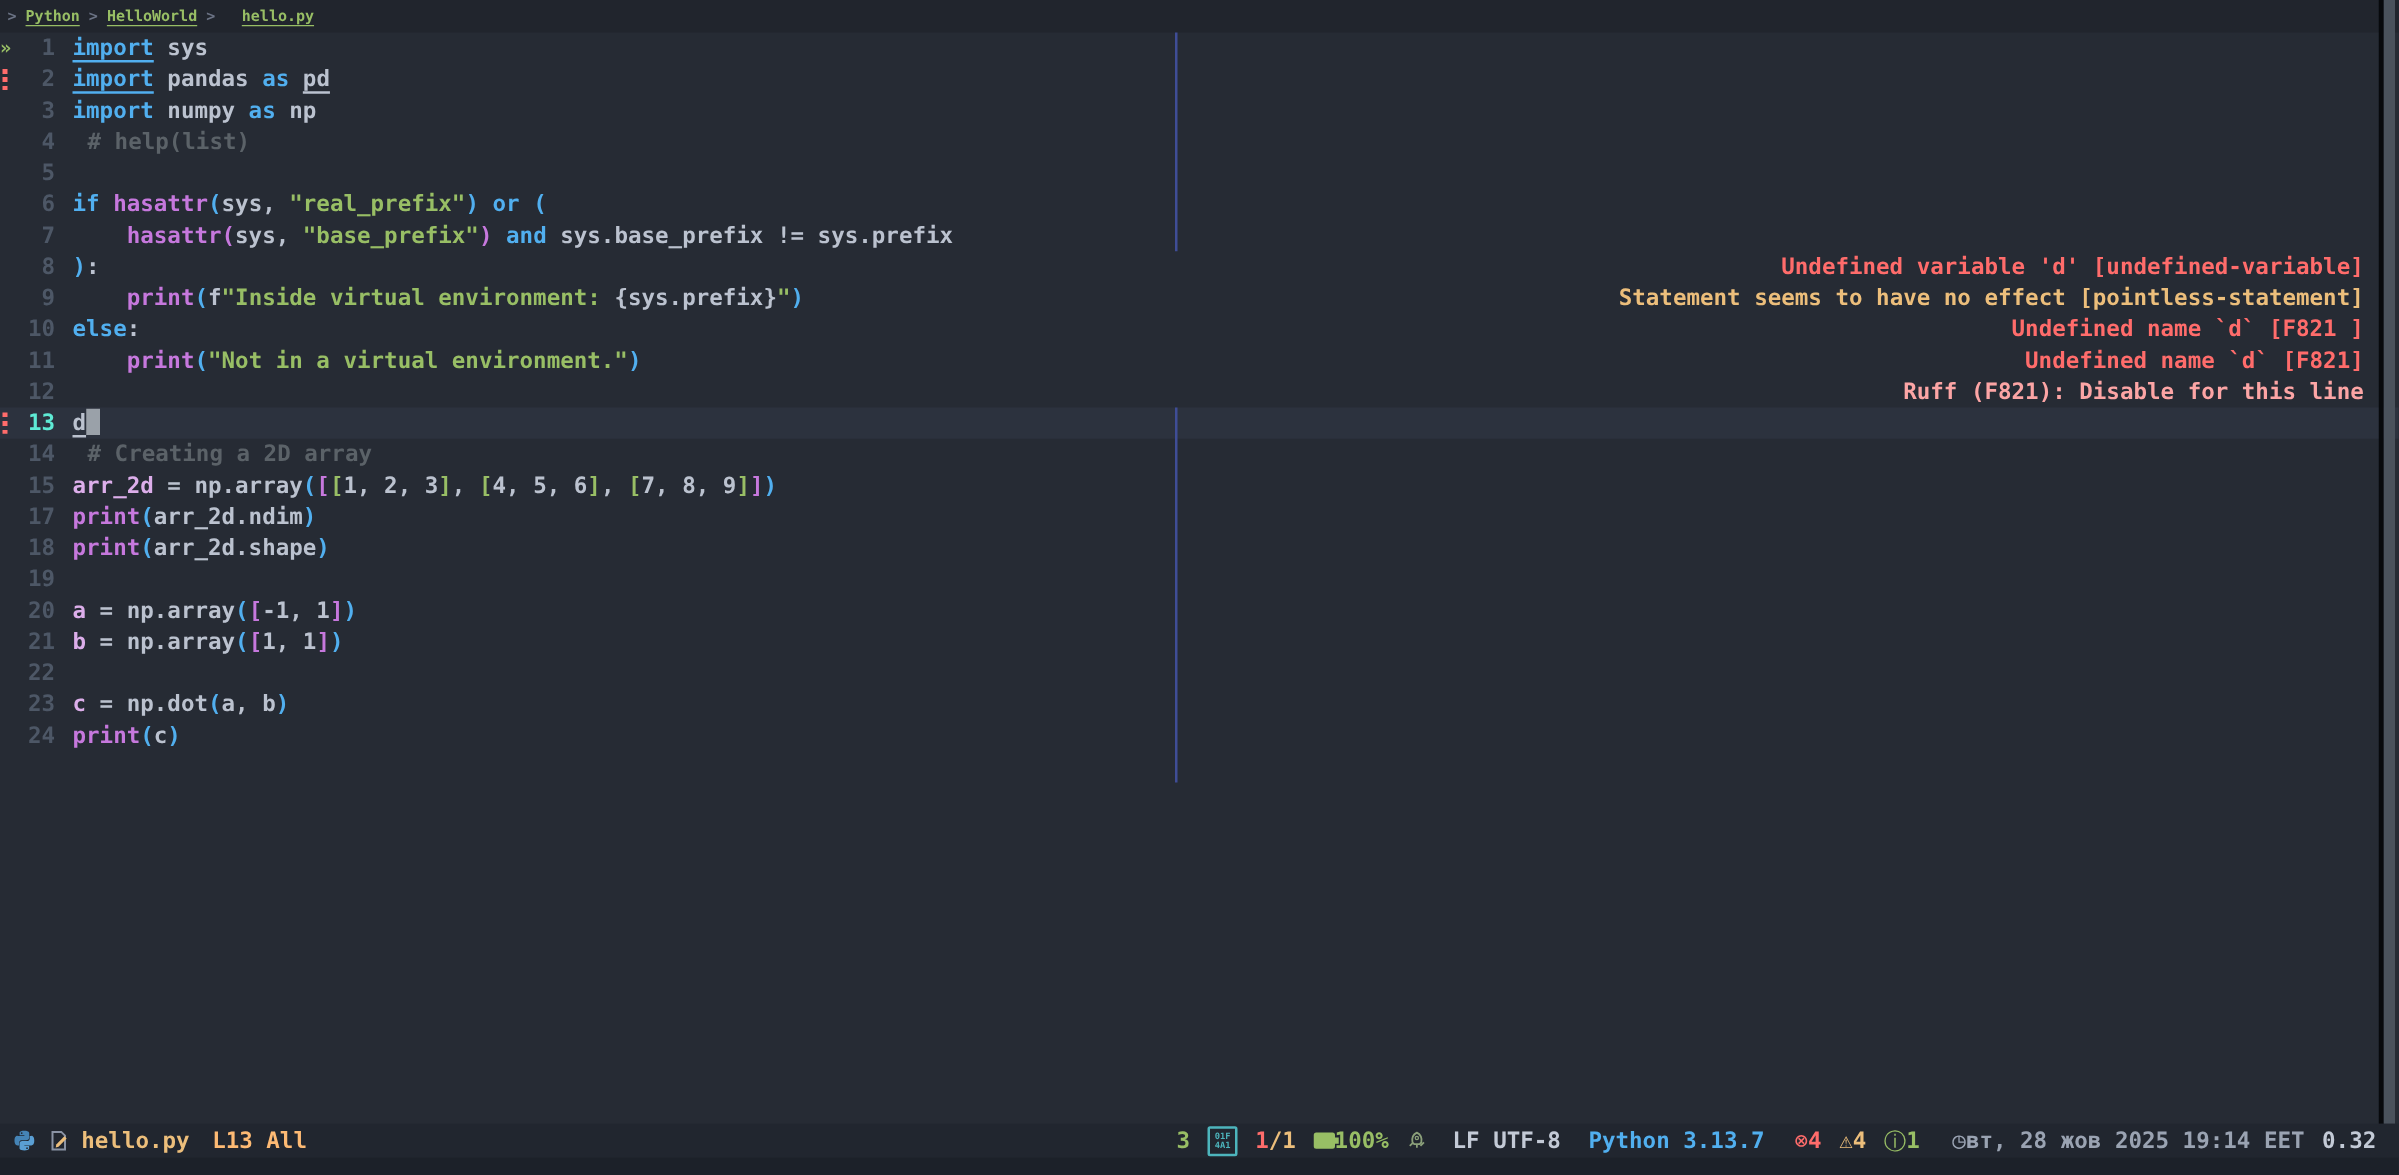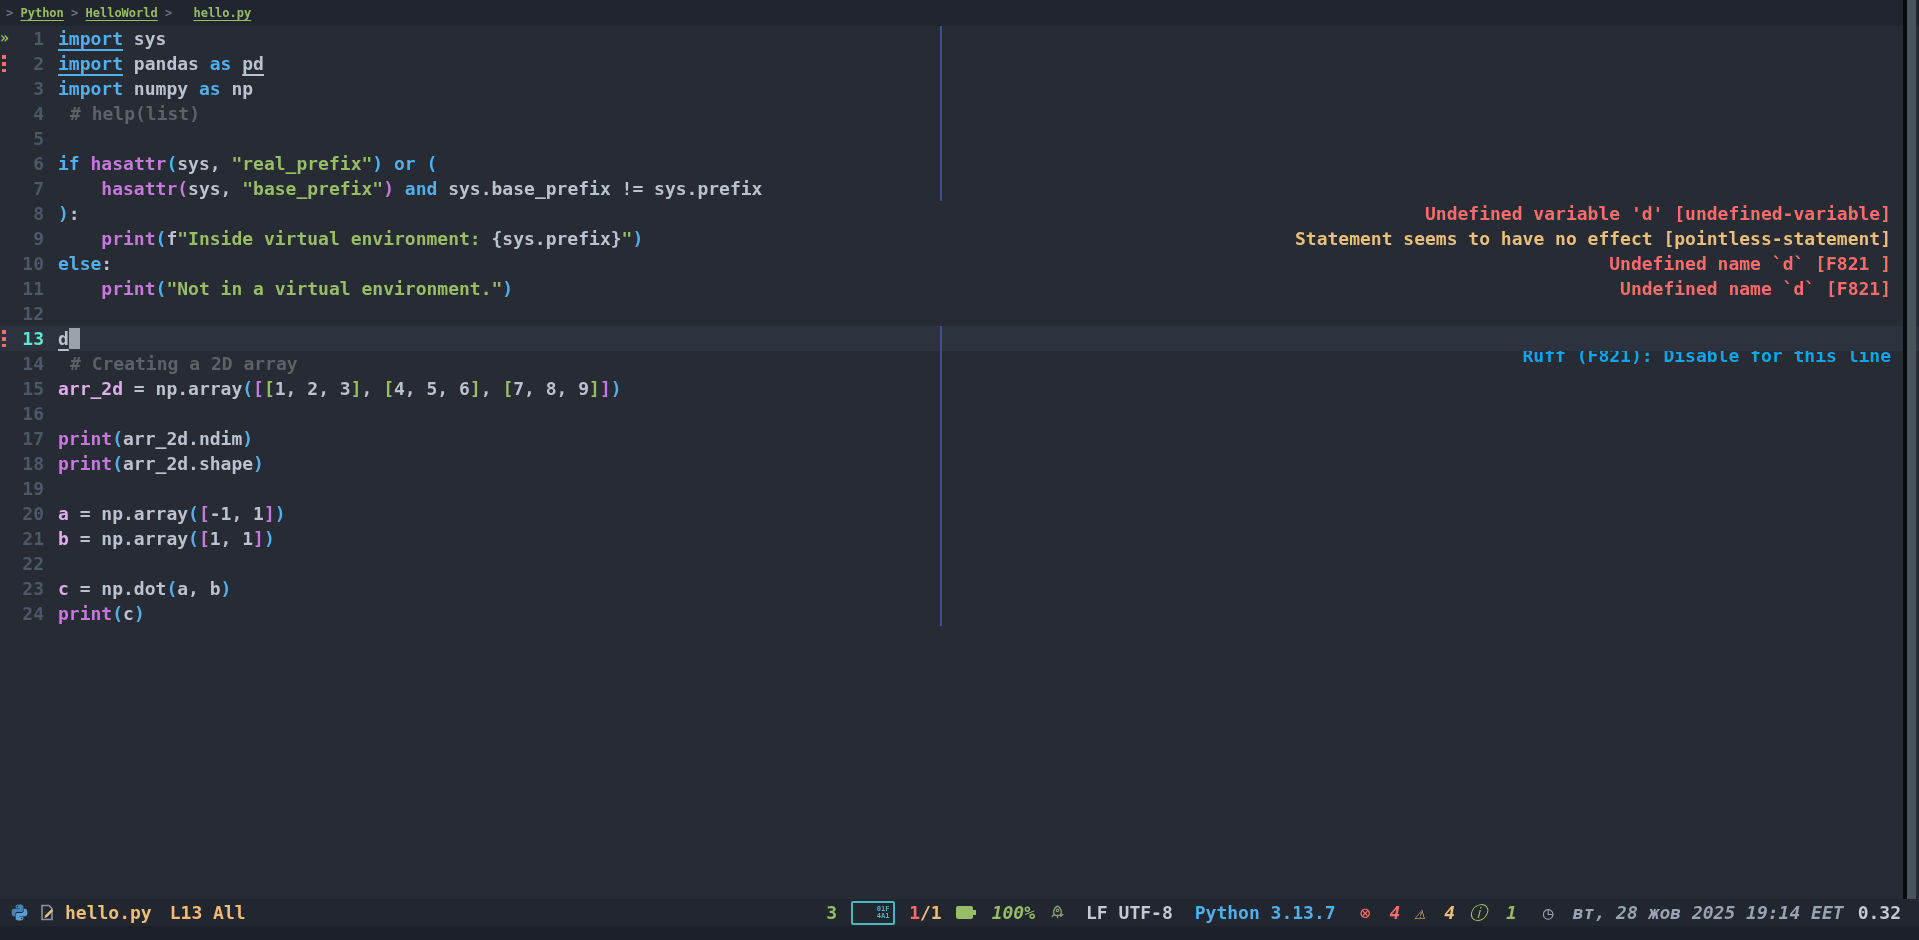--- a/index.html
+++ b/index.html
@@ -37,21 +37,21 @@
   .kw{color:#51afef;} .fn{color:#c678dd;} .str{color:#98be65;}
   .com{color:#5b6268;margin-left:12px;} .var{color:#dcaeea;} .txt{color:#bbc2cf;}
   .p1{color:#51afef;} .p2{color:#c678dd;} .p3{color:#98be65;}
   .ul{text-decoration:underline;text-underline-offset:4px;text-decoration-thickness:2px;}
   .cursor-block{
     display:inline-block;width:11px;height:21px;background:#9aa1a9;
     vertical-align:-4px;
   }
   
   .diag{position:absolute;right:28px;top:0;height:25px;line-height:25px;}
-  .diag.error{color:#ff6c6b;} .diag.warning{color:#ECBE7B;} .diag.info{color:#0ea5e9;margin-top:42px;}
+  .diag.error{color:#ff6c6b;} .diag.warning{color:#ECBE7B;} .diag.info{color:#fca5a5;}
   
   .fill-col{position:absolute;left:940px;width:2px;background:#3f4d96;z-index:3;}
   
   #scroll-track{position:absolute;top:0;right:12px;width:4px;height:899px;background:#07090c;}
   #scroll-thumb{position:absolute;top:0;right:3px;width:9px;height:899px;background:#4a525c;}
   
   #modeline{
     position:absolute;top:899px;left:0;width:1919px;height:27px;
     background:#21262f;display:flex;align-items:center;
     padding:0 18px 0 10px;box-sizing:border-box;font-size:18px;
@@ -59,30 +59,30 @@
   #echo-area{position:absolute;top:926px;left:0;width:1919px;height:14px;background:#1c2129;}
   .ml-left{display:flex;align-items:center;gap:10px;}
   .ml-right{display:flex;align-items:center;gap:14px;margin-left:auto;}
   .ml-file{color:#ECBE7B;font-weight:700;}
   .ml-pos{color:#fdba74;margin-left:8px;font-weight:700;}
   .ml-green{color:#98be65;} .ml-red{color:#ff6c6b;} .ml-yellow{color:#ECBE7B;}
   .ml-blue{color:#51afef;} .ml-gray{color:#9aa3b2;} .ml-lt{color:#c3cad6;}
   .tofu{
     display:inline-flex;flex-direction:column;justify-content:center;align-items:center;
     width:20px;height:20px;border:2px solid #4db5bd;color:#4db5bd;
-    font-size:7px;line-height:7px;font-weight:700;border-radius:2px;padding-left:20px;
+    font-size:7px;line-height:7px;font-weight:700;border-radius:2px;
   }
   .battery{
     display:inline-block;width:13px;height:9px;border:2px solid #98be65;border-radius:2px;
     position:relative;background:#98be65;box-sizing:content-box;
   }
   .battery:after{
     content:"";position:absolute;right:-5px;top:2px;width:3px;height:5px;background:#98be65;
   }
-  .cnt{display:inline-flex;align-items:center;gap:19px;font-style:italic;}
+  .cnt{display:inline-flex;align-items:center;gap:0;}
   .icon-glyph{font-weight:400;}
   svg{display:block;}
 </style>
 </head>
 <body>
 
 <div id="breadcrumb"><span class="bc-sep">&gt; </span><span class="bc-item">Python</span><span class="bc-sep"> &gt; </span><span class="bc-item">HelloWorld</span><span class="bc-sep"> &gt; </span><span class="bc-item bc-file">hello.py</span></div>
 
 <div id="editor">
     <div class="row"><span class="fringe"><span class="chevron">»</span></span><span class="lnum">1</span><span class="code"><span class="kw ul">import</span><span class="txt"> sys</span></span></div>
@@ -93,21 +93,20 @@
     <div class="row"><span class="fringe"></span><span class="lnum">6</span><span class="code"><span class="kw">if</span><span class="txt"> </span><span class="fn">hasattr</span><span class="p1">(</span><span class="txt">sys, </span><span class="str">"real_prefix"</span><span class="p1">)</span><span class="txt"> </span><span class="kw">or</span><span class="txt"> </span><span class="p1">(</span></span></div>
     <div class="row"><span class="fringe"></span><span class="lnum">7</span><span class="code"><span class="txt">    </span><span class="fn">hasattr</span><span class="p2">(</span><span class="txt">sys, </span><span class="str">"base_prefix"</span><span class="p2">)</span><span class="txt"> </span><span class="kw">and</span><span class="txt"> sys.base_prefix != sys.prefix</span></span></div>
     <div class="row"><span class="fringe"></span><span class="lnum">8</span><span class="code"><span class="p1">)</span><span class="txt">:</span></span><span class="diag error">Undefined variable 'd' [undefined-variable]</span></div>
     <div class="row"><span class="fringe"></span><span class="lnum">9</span><span class="code"><span class="txt">    </span><span class="fn">print</span><span class="p1">(</span><span class="txt">f</span><span class="str">"Inside virtual environment: </span><span class="txt">{sys.prefix}</span><span class="str">"</span><span class="p1">)</span></span><span class="diag warning">Statement seems to have no effect [pointless-statement]</span></div>
     <div class="row"><span class="fringe"></span><span class="lnum">10</span><span class="code"><span class="kw">else</span><span class="txt">:</span></span><span class="diag error">Undefined name `d` [F821 ]</span></div>
     <div class="row"><span class="fringe"></span><span class="lnum">11</span><span class="code"><span class="txt">    </span><span class="fn">print</span><span class="p1">(</span><span class="str">"Not in a virtual environment."</span><span class="p1">)</span></span><span class="diag error">Undefined name `d` [F821]</span></div>
     <div class="row"><span class="fringe"></span><span class="lnum">12</span><span class="code"></span><span class="diag info">Ruff (F821): Disable for this line</span></div>
     <div class="row current"><span class="fringe"><span class="errdash"></span></span><span class="lnum">13</span><span class="code"><span class="txt ul">d</span><span class="cursor-block"></span></span></div>
     <div class="row"><span class="fringe"></span><span class="lnum">14</span><span class="code"><span class="com"># Creating a 2D array</span></span></div>
     <div class="row"><span class="fringe"></span><span class="lnum">15</span><span class="code"><span class="var">arr_2d</span><span class="txt"> = np.array</span><span class="p1">(</span><span class="p2">[</span><span class="p3">[</span><span class="txt">1, 2, 3</span><span class="p3">]</span><span class="txt">, </span><span class="p3">[</span><span class="txt">4, 5, 6</span><span class="p3">]</span><span class="txt">, </span><span class="p3">[</span><span class="txt">7, 8, 9</span><span class="p3">]</span><span class="p2">]</span><span class="p1">)</span></span></div>
-    <div class="row"><span class="fringe"></span><span class="lnum">16</span><span class="code"></span></div>
     <div class="row"><span class="fringe"></span><span class="lnum">17</span><span class="code"><span class="fn">print</span><span class="p1">(</span><span class="txt">arr_2d.ndim</span><span class="p1">)</span></span></div>
     <div class="row"><span class="fringe"></span><span class="lnum">18</span><span class="code"><span class="fn">print</span><span class="p1">(</span><span class="txt">arr_2d.shape</span><span class="p1">)</span></span></div>
     <div class="row"><span class="fringe"></span><span class="lnum">19</span><span class="code"></span></div>
     <div class="row"><span class="fringe"></span><span class="lnum">20</span><span class="code"><span class="var">a</span><span class="txt"> = np.array</span><span class="p1">(</span><span class="p2">[</span><span class="txt">-1, 1</span><span class="p2">]</span><span class="p1">)</span></span></div>
     <div class="row"><span class="fringe"></span><span class="lnum">21</span><span class="code"><span class="var">b</span><span class="txt"> = np.array</span><span class="p1">(</span><span class="p2">[</span><span class="txt">1, 1</span><span class="p2">]</span><span class="p1">)</span></span></div>
     <div class="row"><span class="fringe"></span><span class="lnum">22</span><span class="code"></span></div>
     <div class="row"><span class="fringe"></span><span class="lnum">23</span><span class="code"><span class="var">c</span><span class="txt"> = np.dot</span><span class="p1">(</span><span class="txt">a, b</span><span class="p1">)</span></span></div>
     <div class="row"><span class="fringe"></span><span class="lnum">24</span><span class="code"><span class="fn">print</span><span class="p1">(</span><span class="txt">c</span><span class="p1">)</span></span></div>
   </div>
 

